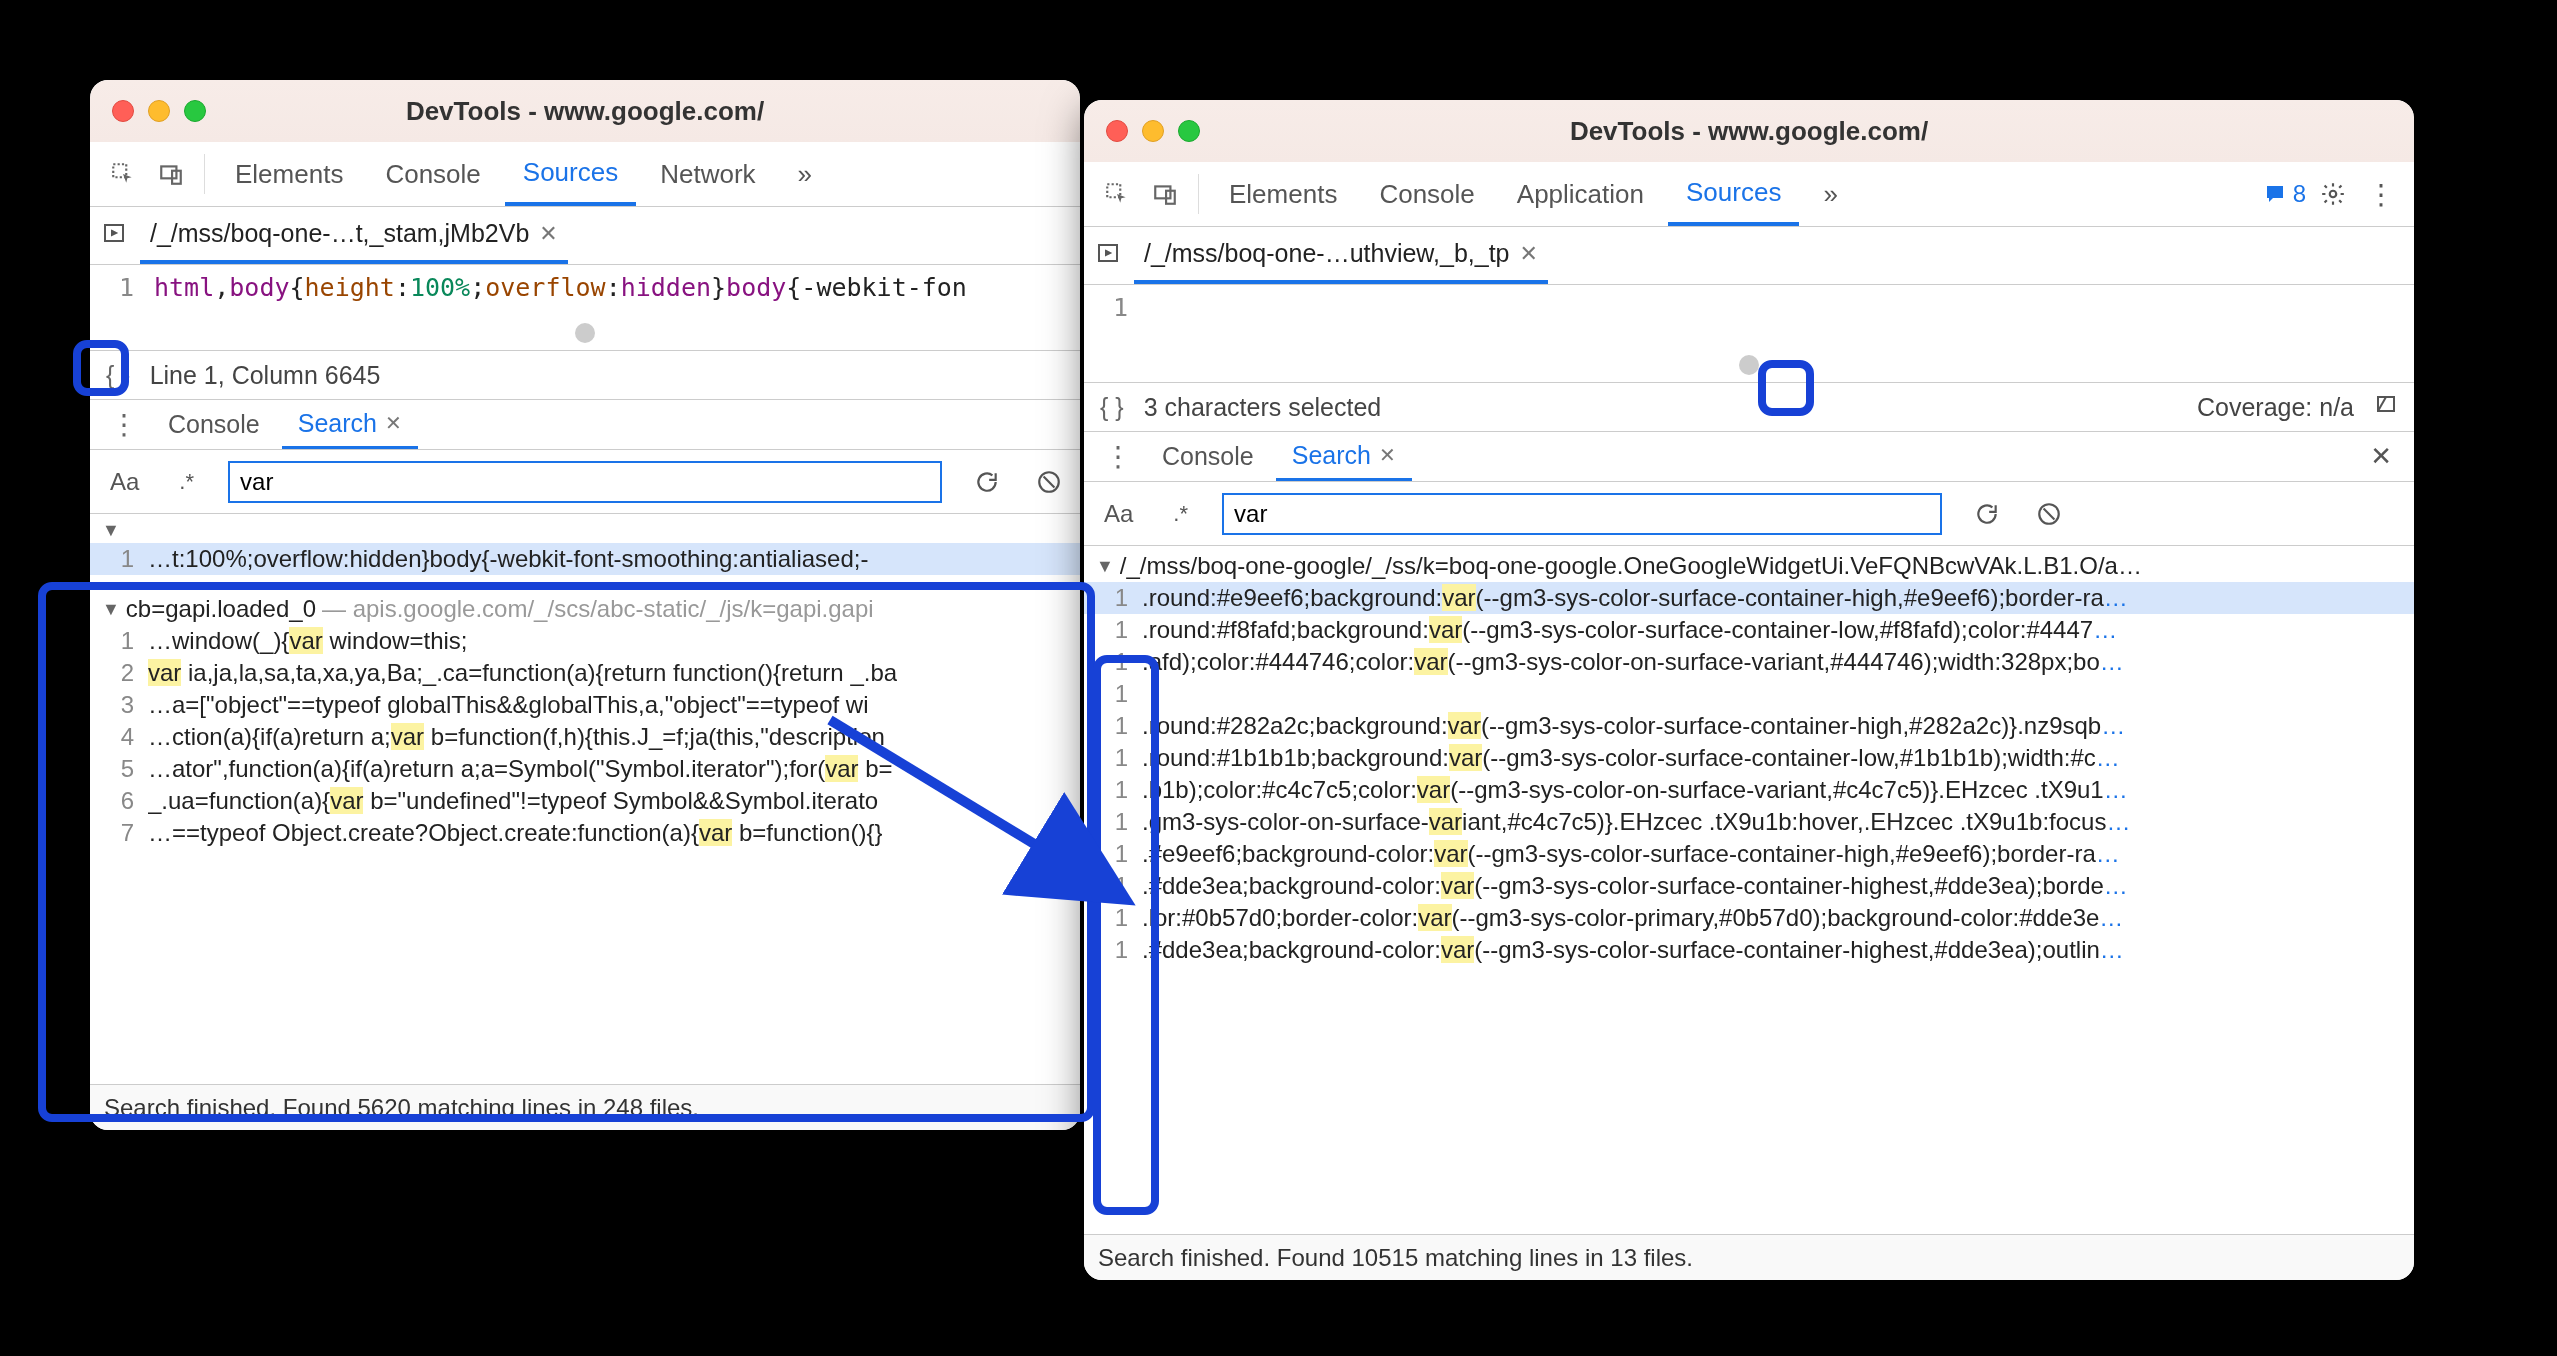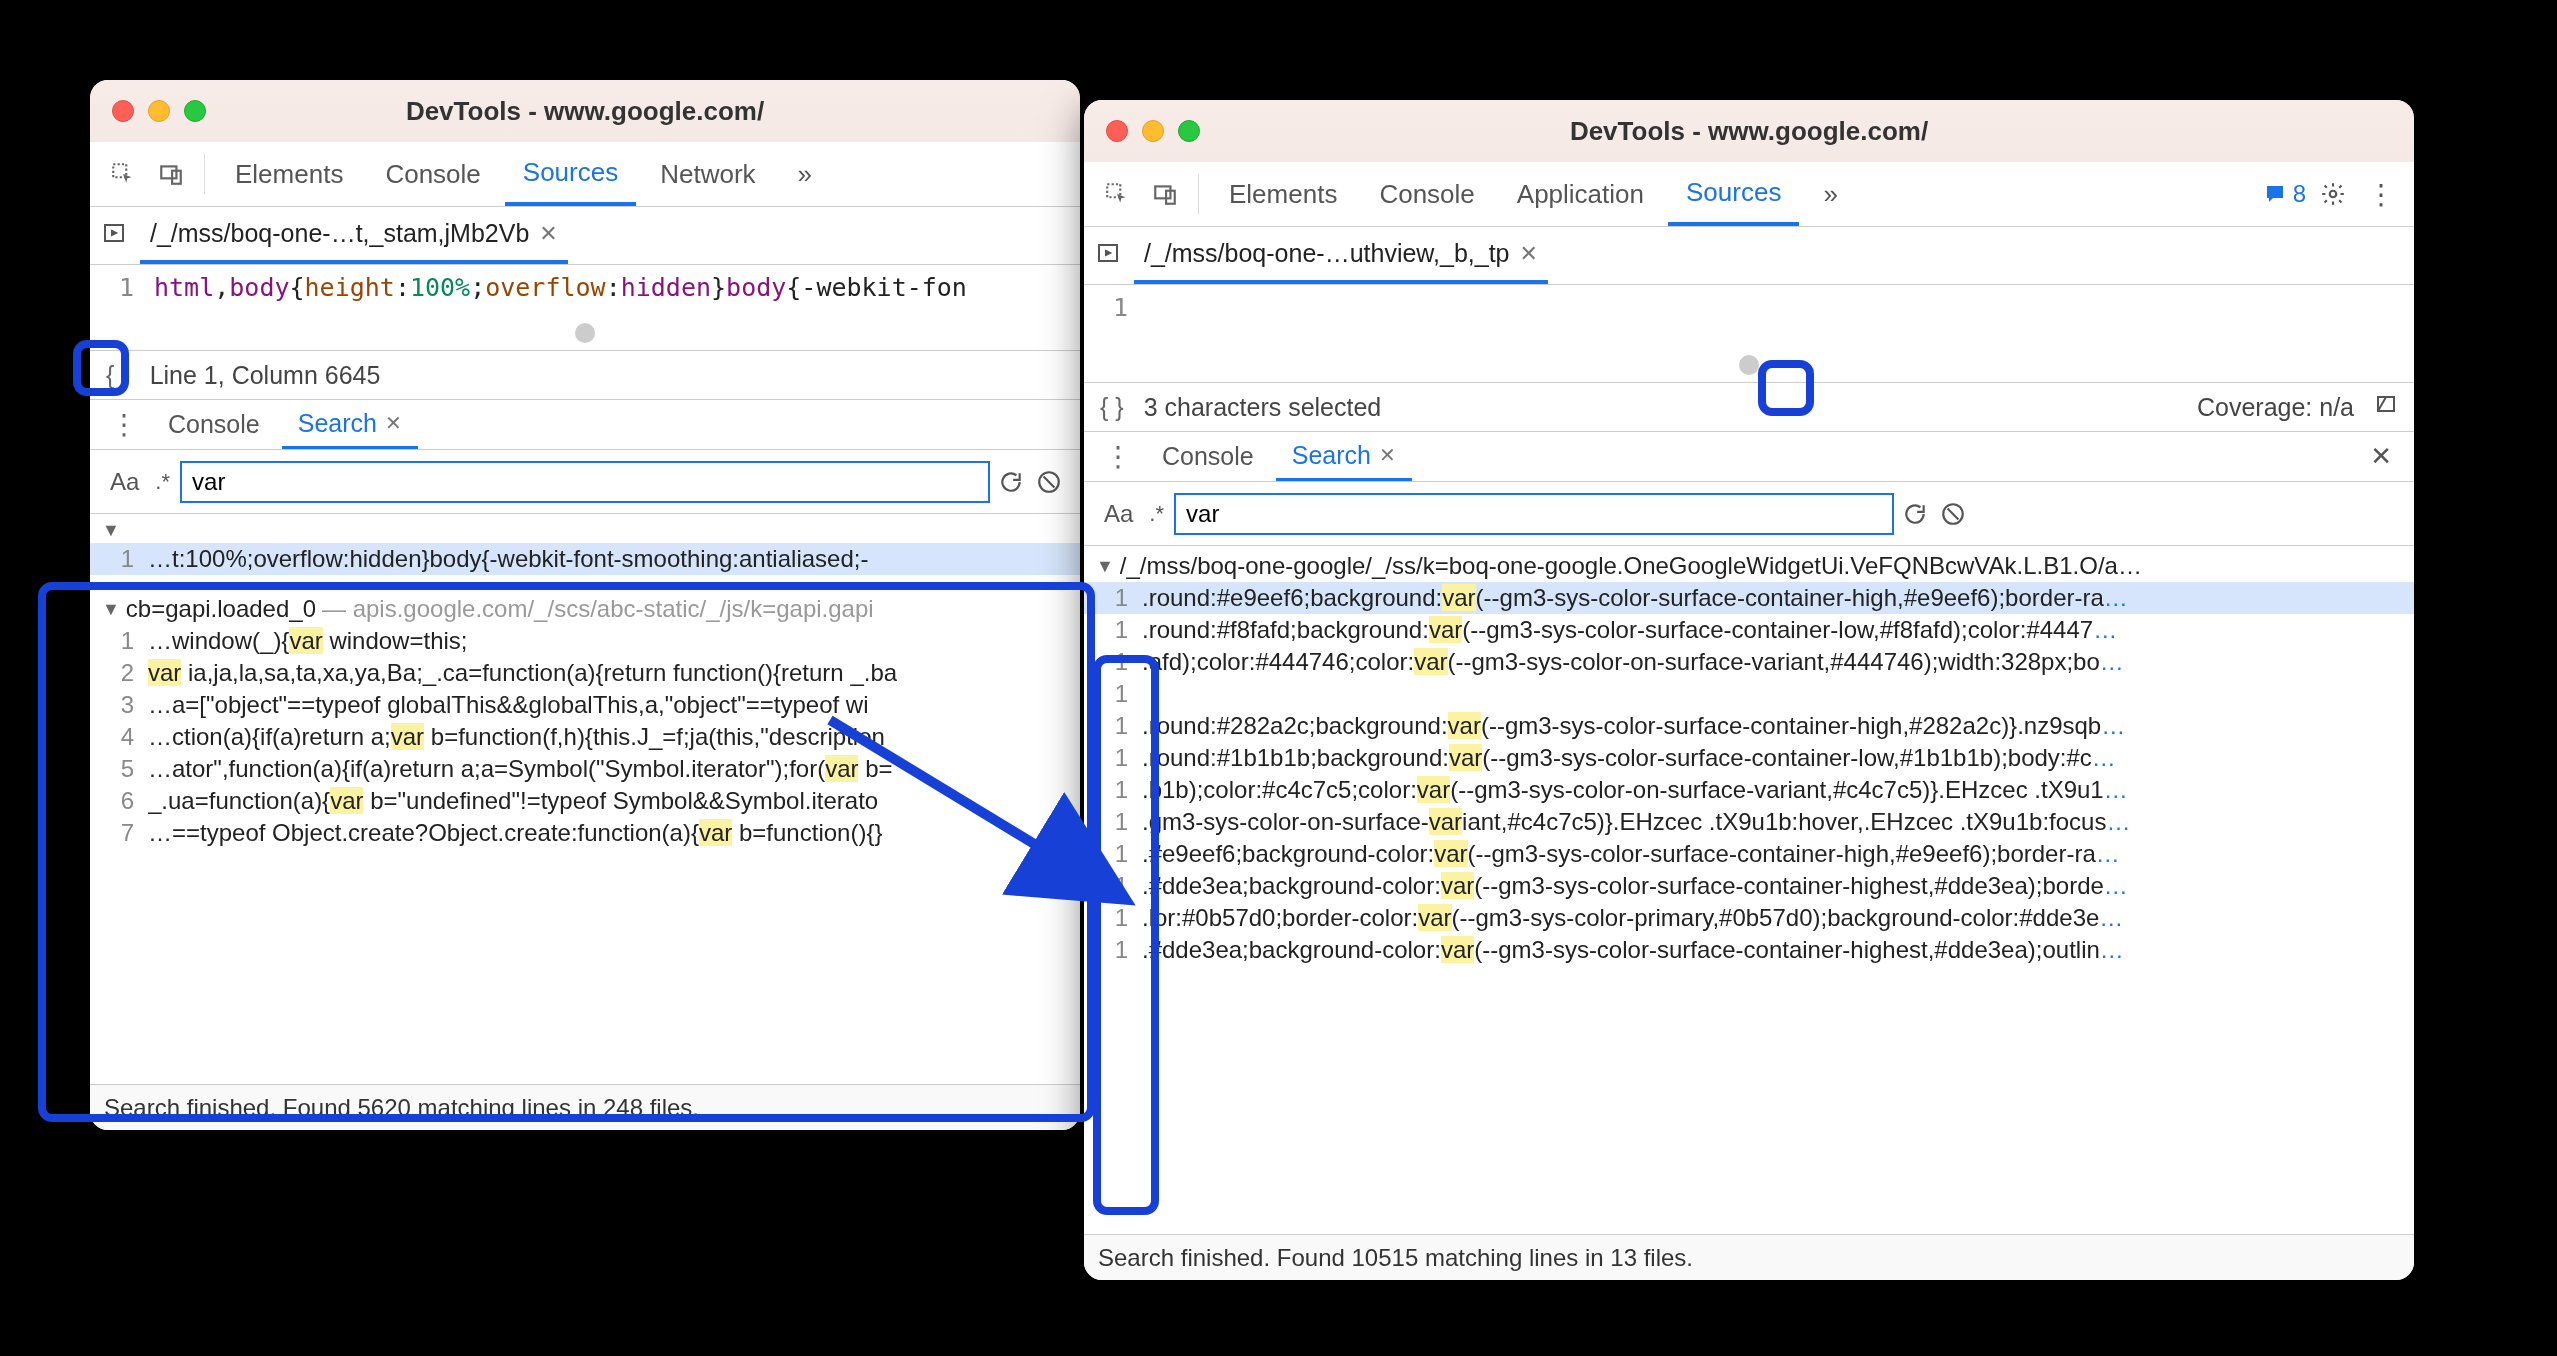--- a/index.html
+++ b/index.html
@@ -154,21 +154,21 @@
     cursor:pointer;
     gap:8px;
   }
   .drawertabs .dtab.active { color:#1a73e8; border-bottom:3px solid #1a73e8;}
   .drawertabs .dclose{margin-left:auto;color:#555;font-size:26px;padding:0 10px;cursor:pointer;}
   .searchrow {
     height:64px;
     display:flex;
     align-items:center;
     padding: 0 14px;
-    gap:4px;
+    gap:28px;
     border-bottom:1px solid #ccc;
     background:#fff;
   }
   .aabtn{font-size:24px;color:#555;padding:2px 6px;cursor:pointer;}
   .regexbtn{font-size:22px;color:#555;padding:2px 6px;cursor:pointer;}
   .searchinput{
     flex:1;
     height:42px;
     border:2px solid #1a73e8;
     padding: 0 10px;
@@ -478,21 +478,21 @@
         </div>
         <div class="resline">
           <span class="ln">1</span>
         </div>
         <div class="resline">
           <span class="ln">1</span>
           <span class="txt"><span>.round:#282a2c;background:</span><span class="hl">var</span><span>(--gm3-sys-color-surface-container-high,#282a2c)}.nz9sqb</span><span class="trail">…</span></span>
         </div>
         <div class="resline">
           <span class="ln">1</span>
-          <span class="txt"><span>.round:#1b1b1b;background:</span><span class="hl">var</span><span>(--gm3-sys-color-surface-container-low,#1b1b1b);body:#c</span><span class="trail">…</span></span>
+          <span class="txt"><span>.round:#1b1b1b;background:</span><span class="hl">var</span><span>(--gm3-sys-color-surface-container-low,#1b1b1b);width:#c</span><span class="trail">…</span></span>
         </div>
         <div class="resline">
           <span class="ln">1</span>
           <span class="txt"><span>.b1b);color:#c4c7c5;color:</span><span class="hl">var</span><span>(--gm3-sys-color-on-surface-variant,#c4c7c5)}.EHzcec .tX9u1</span><span class="trail">…</span></span>
         </div>
         <div class="resline">
           <span class="ln">1</span>
           <span class="txt"><span>.gm3-sys-color-on-surface-</span><span class="hl">var</span><span>iant,#c4c7c5)}.EHzcec .tX9u1b:hover,.EHzcec .tX9u1b:focus</span><span class="trail">…</span></span>
         </div>
         <div class="resline">

